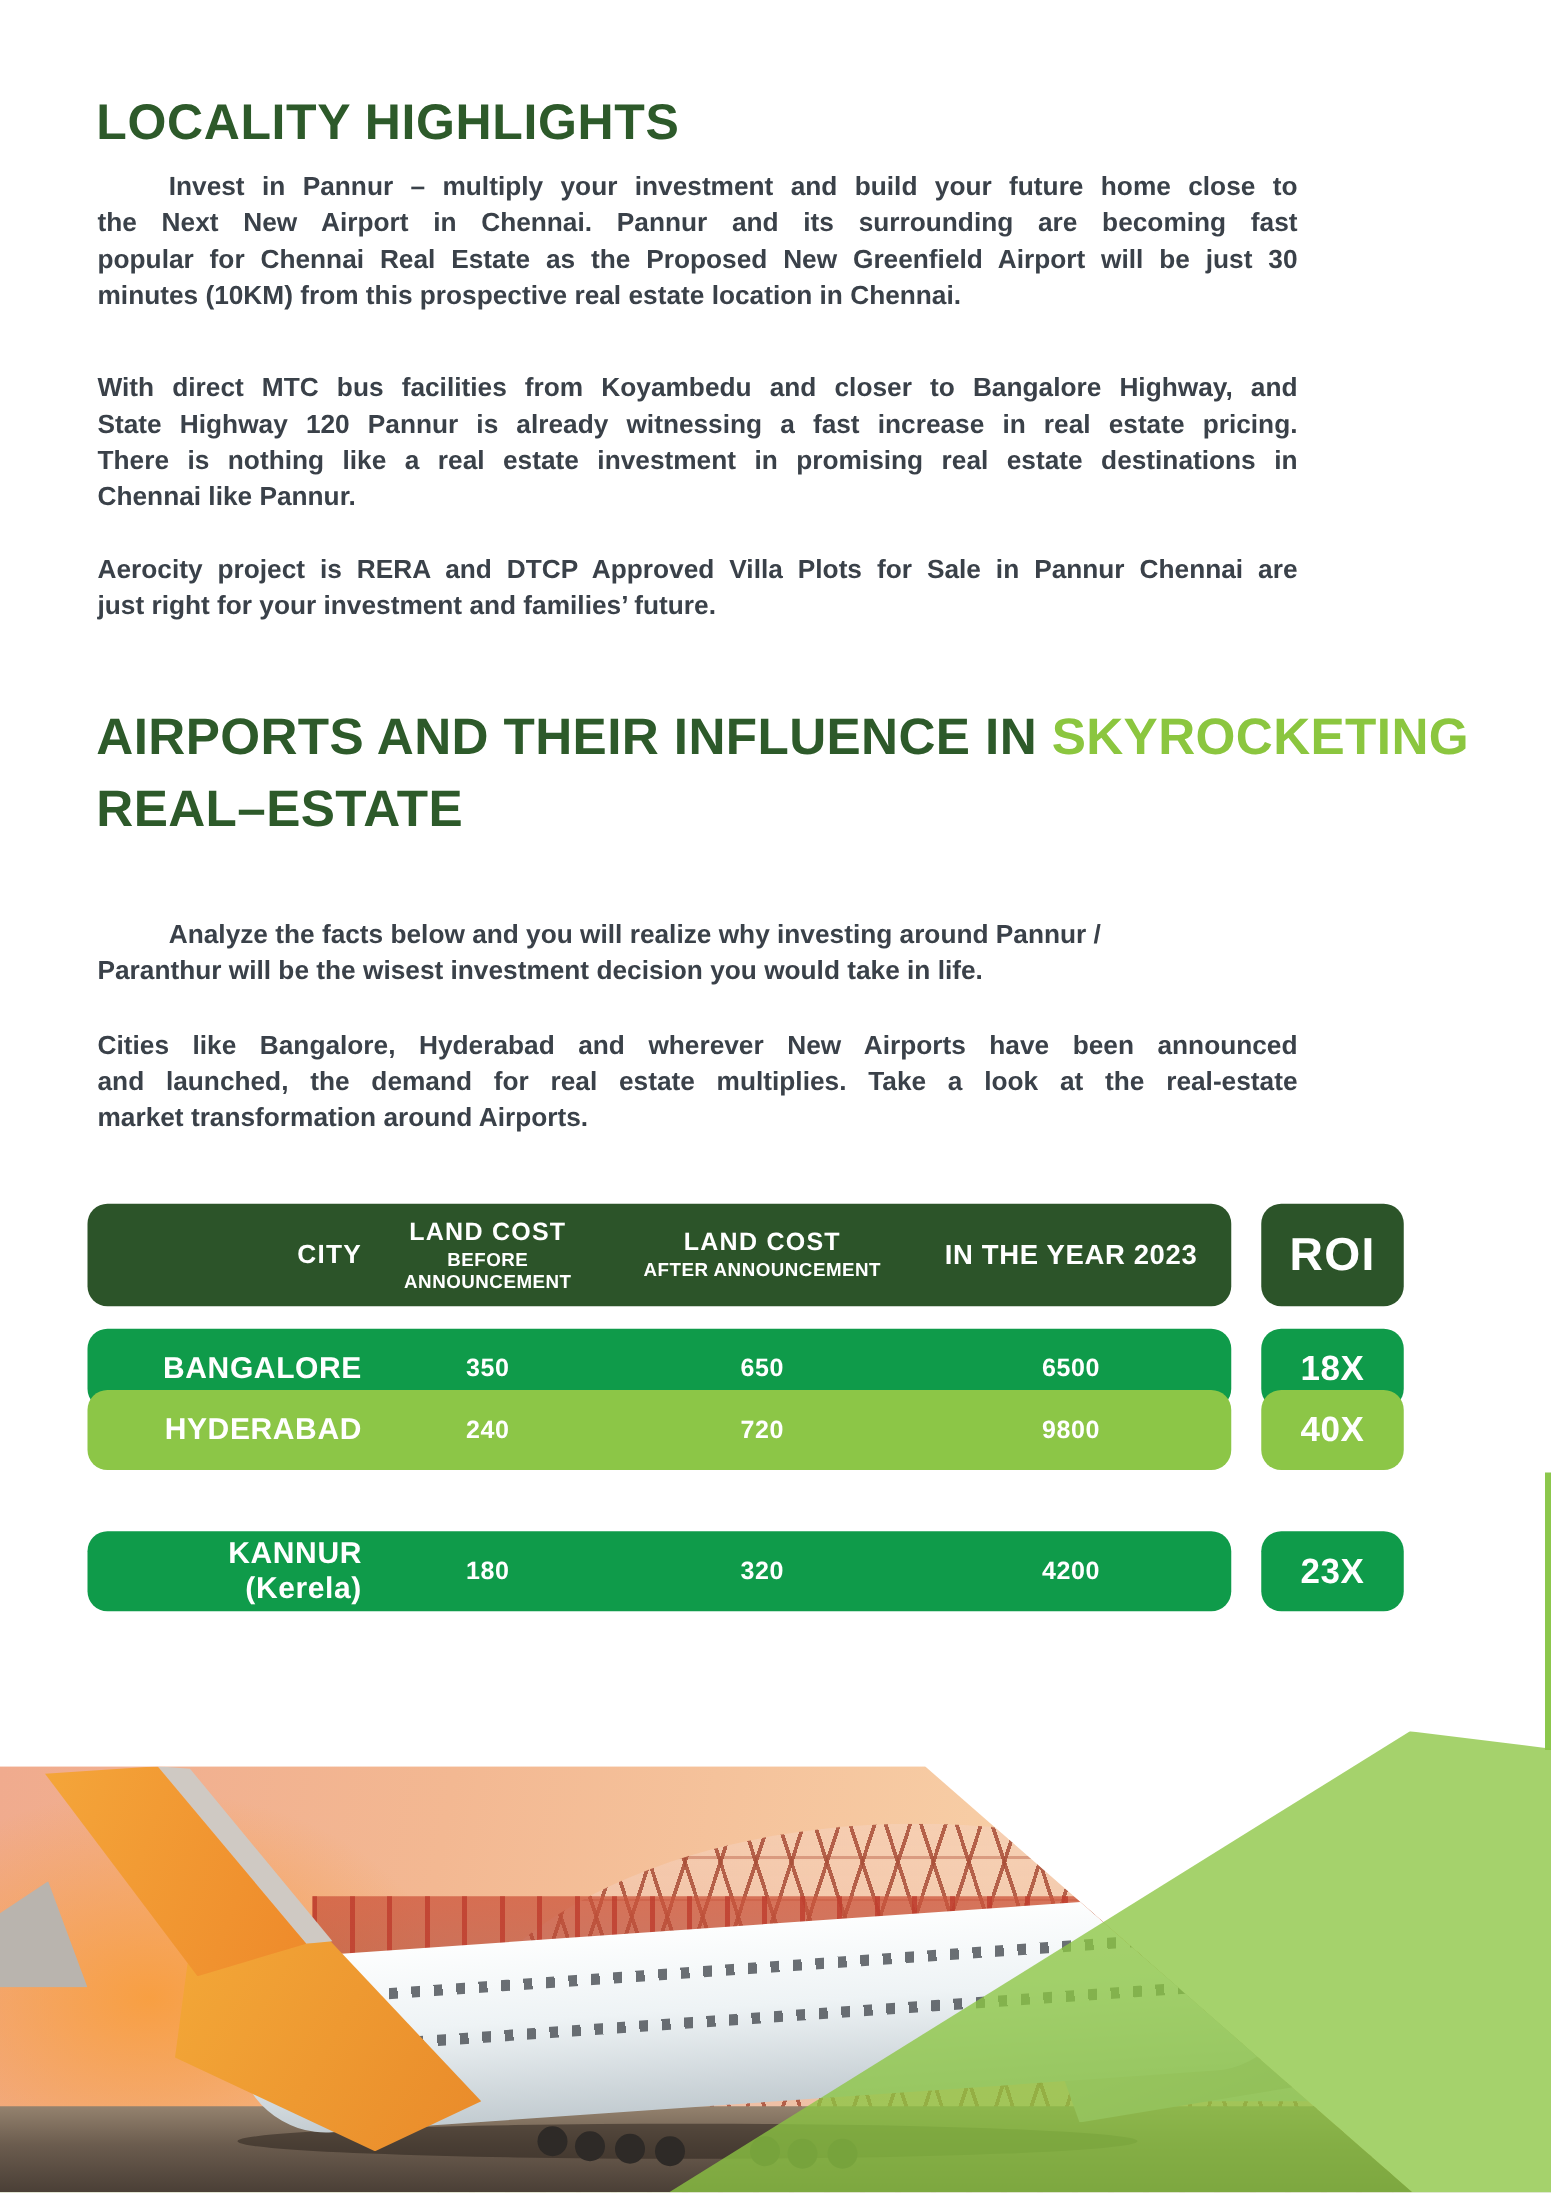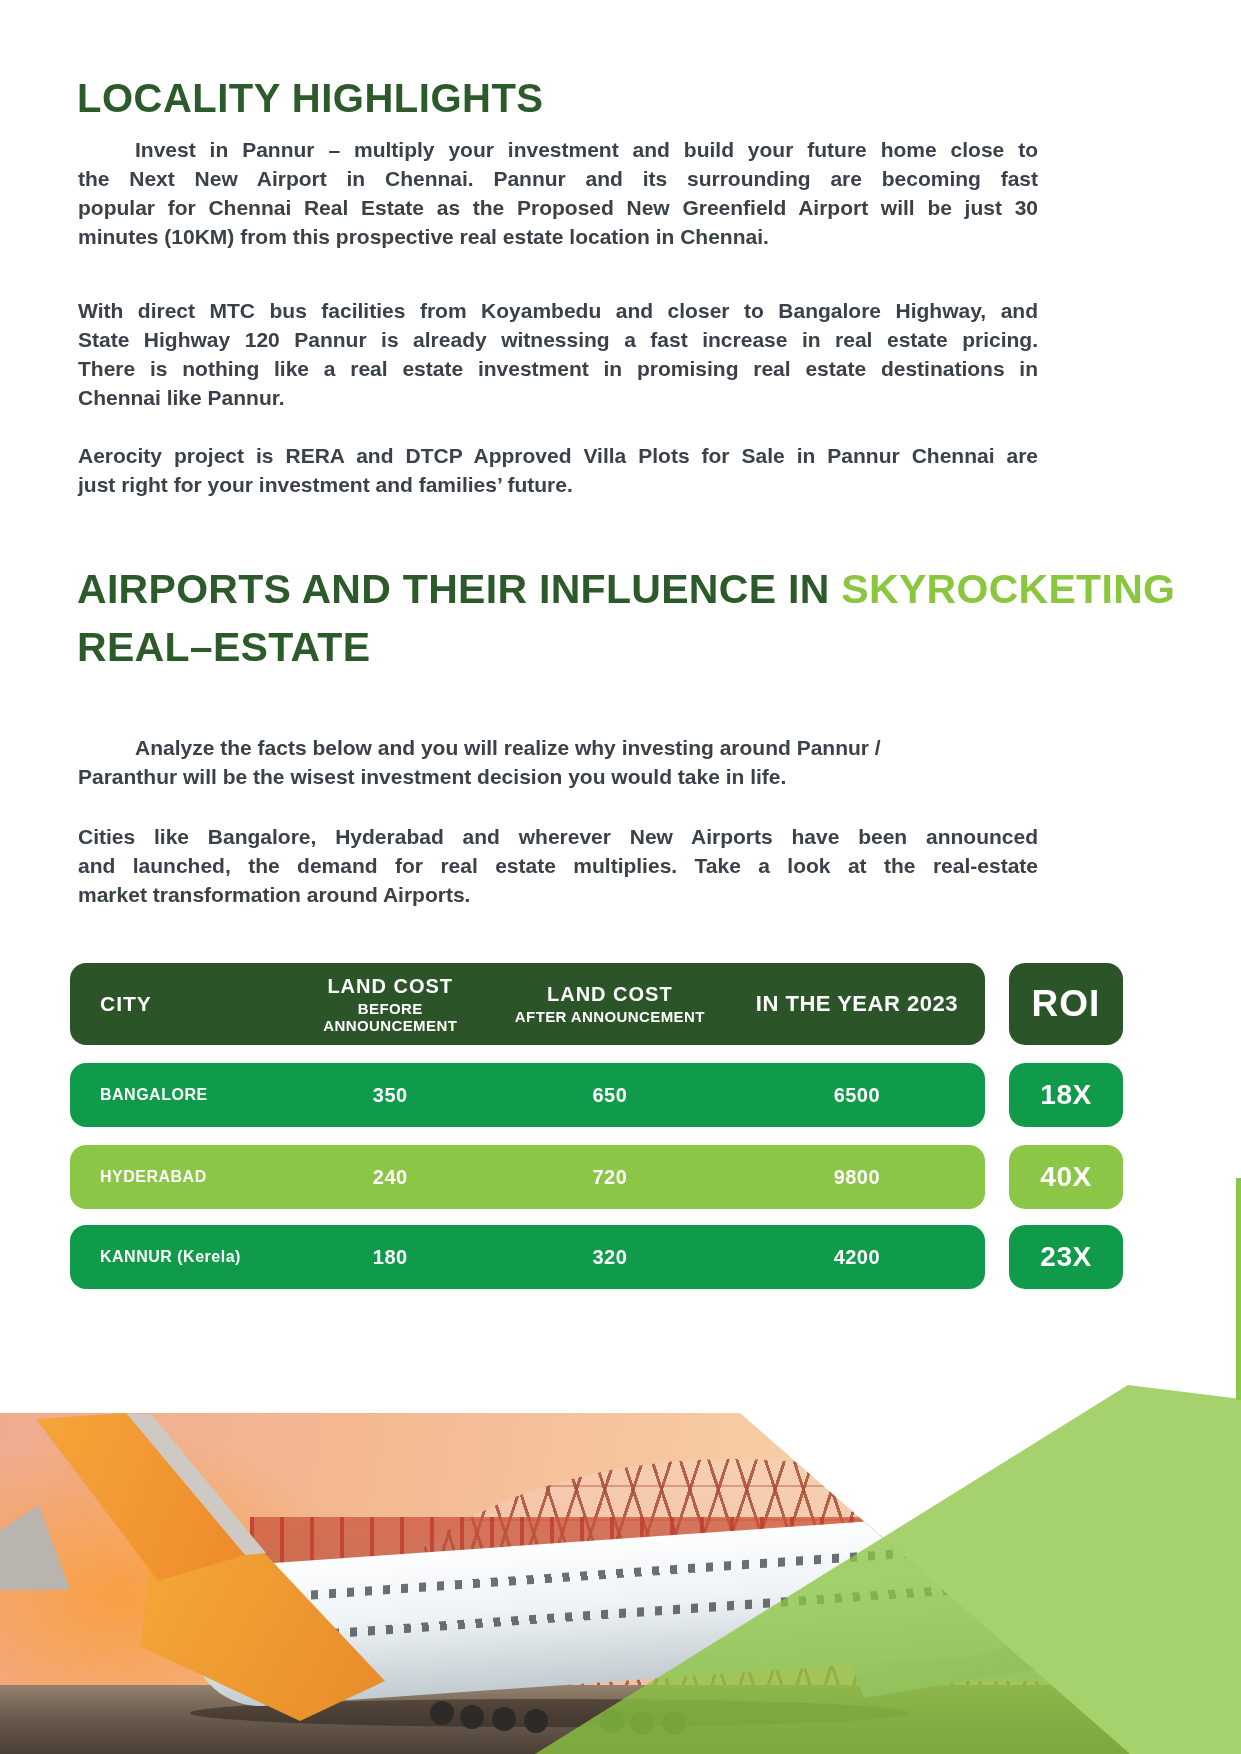--- a/index.html
+++ b/index.html
@@ -27,32 +27,32 @@
   .para{left:78px;width:960px;font-size:21px;line-height:29px;font-weight:600;color:var(--body-col);}
   .para .j{text-align:justify;text-align-last:justify;}
   .para .l{text-align:left;}
   .ind{text-indent:57px;}
   .b{font-weight:700;}
   .p1{top:135px;} .p2{top:296px;} .p3{top:441px;} .p4{top:733px;} .p5{top:822px;}
   
   .tbox{left:70px;width:915px;border-radius:16px;color:#fff;display:flex;align-items:center;}
   .thead{top:963px;height:82px;background:var(--tbl-dark);}
   .trow{height:64px;}
-  .r1{top:1063px;} .r2{top:1145px;} .r3{top:1225px;}
+  .r1{top:1063px;} .r2{top:1112px;} .r3{top:1225px;}
   .tone-green{background:var(--row-green);}
   .tone-light{background:var(--row-light);}
-  .c-city{width:24%;padding-left:30px;box-sizing:border-box;text-align:left;}
+  .c-city{width:24%;padding-left:30px;box-sizing:border-box;text-align:right;}
   .c-before{width:22%;text-align:center;}
   .c-after{width:26%;text-align:center;}
   .c-year{width:28%;text-align:center;}
   .thead .c-city{font-size:21px;font-weight:700;letter-spacing:1px;}
   .hc-top{font-size:20px;font-weight:700;letter-spacing:1px;}
   .hc-sub{font-size:15px;font-weight:700;letter-spacing:.4px;margin-top:2px;}
   .thead .c-year{font-size:22px;font-weight:700;letter-spacing:.5px;}
-  .trow .c-city{font-size:16px;font-weight:600;letter-spacing:.5px;}
+  .trow .c-city{font-size:24px;font-weight:600;letter-spacing:.5px;}
   .val{font-size:20px;font-weight:700;letter-spacing:.5px;}
   .roibox{left:1009px;width:114px;border-radius:16px;color:#fff;display:flex;align-items:center;justify-content:center;}
   .roihead{top:963px;height:82px;background:var(--tbl-dark);font-size:37px;font-weight:700;letter-spacing:1px;}
   .roicell{height:64px;font-size:28px;font-weight:700;letter-spacing:.5px;}
   
   .edge-strip{left:1236px;top:1178px;width:5px;height:222px;background:var(--strip);}
   
   .photo{left:0;top:1413px;width:1241px;height:341px;overflow:hidden;
     clip-path:polygon(0 0,740px 0,1130px 341px,0 341px);
     background:linear-gradient(100deg,#f0ab8e 0%,#f3b892 28%,#f7cda5 62%,#f3c29a 100%);}

